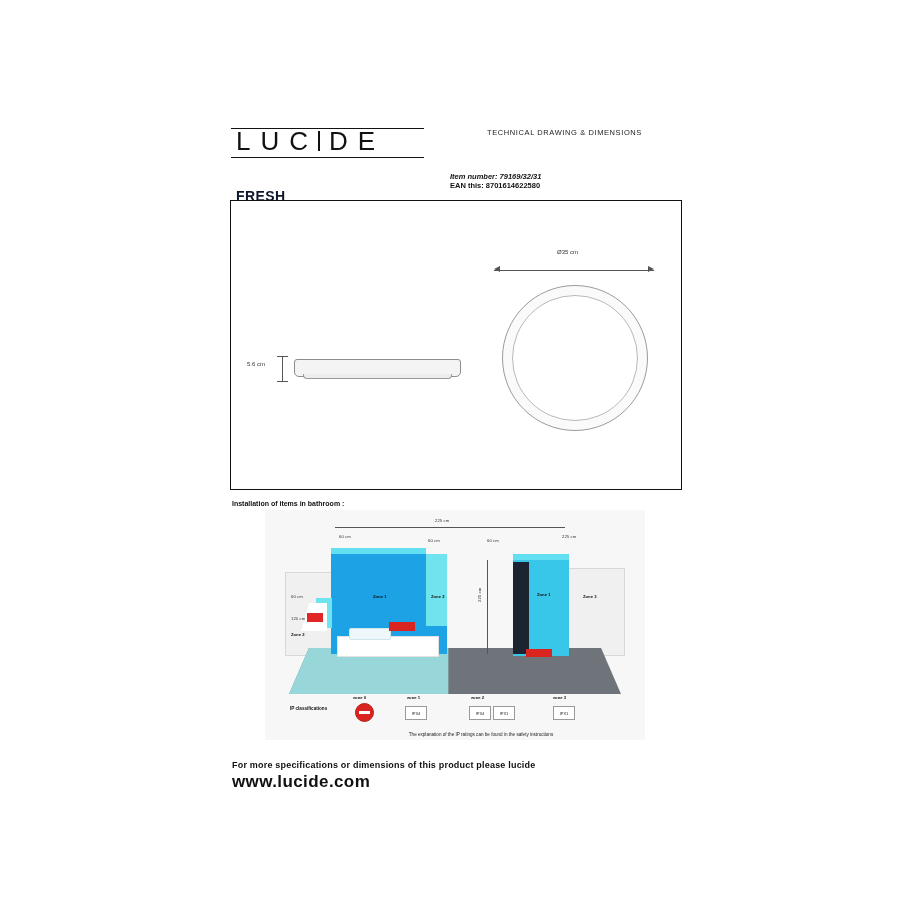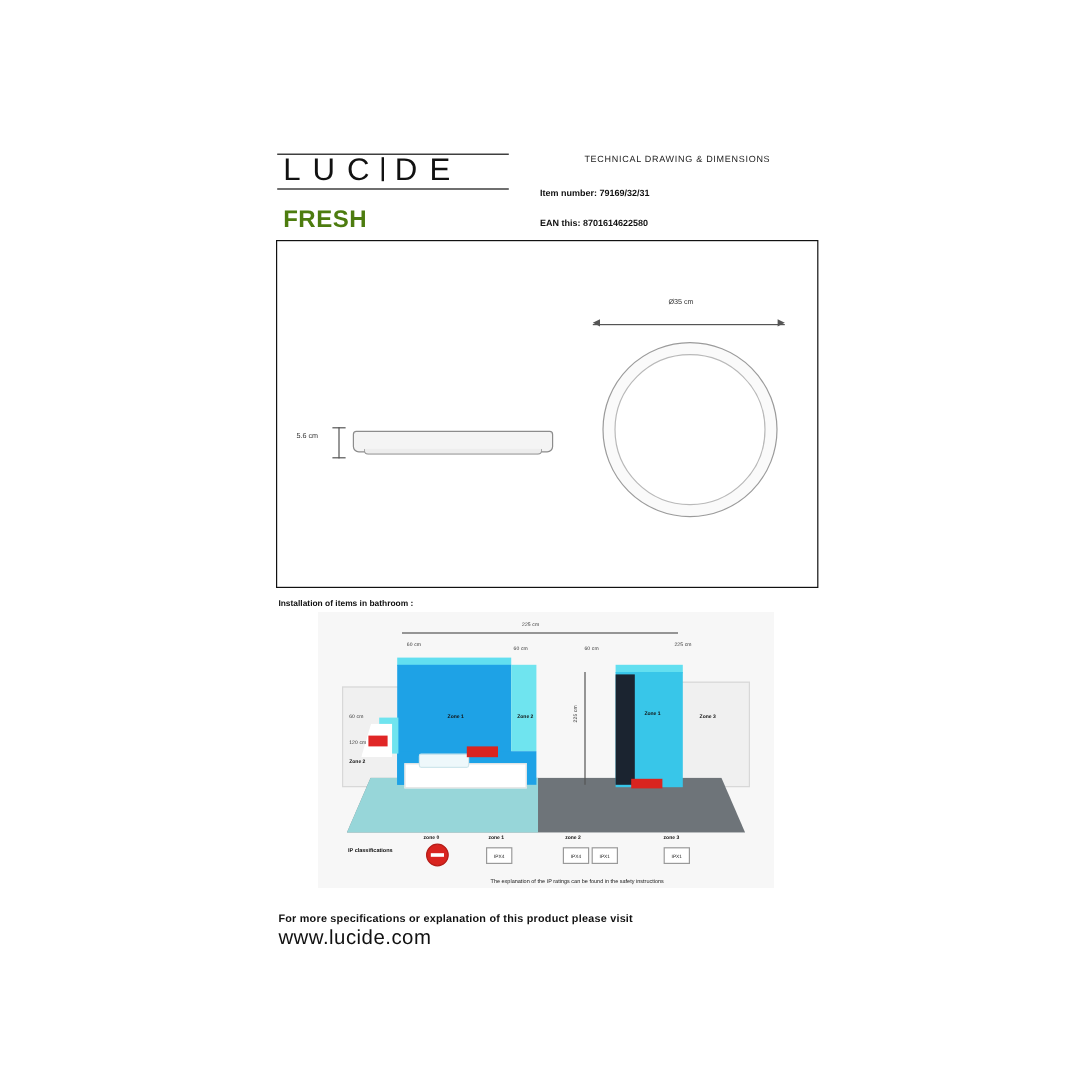--- a/index.html
+++ b/index.html
@@ -8,23 +8,23 @@
 
   
   .brand{position:absolute;left:231px;top:126px;width:200px;height:34px;}
   .brand-letters{display:flex;align-items:center;gap:9px;font-size:26px;letter-spacing:1px;font-weight:400;color:#111;height:30px;padding-left:5px;}
   .brand-letters .bar{display:inline-block;width:2px;height:20px;background:#111;}
   .brand-rule-top{position:absolute;left:0;top:2px;width:193px;height:1px;background:#111;}
   .brand-rule-bot{position:absolute;left:0;top:31px;width:193px;height:1px;background:#111;}
 
   .tech-title{position:absolute;left:487px;top:128px;font-size:7.5px;letter-spacing:.6px;font-weight:400;color:#222;}
 
-  .product-name{position:absolute;left:236px;top:172px;font-size:20px;font-weight:700;letter-spacing:.4px;color:#4d7c0f;}
-
-  .item-line{position:absolute;left:450px;top:156px;font-size:7.5px;font-weight:700;color:#111;}
+  .product-name{position:absolute;left:236px;top:188px;font-size:14px;font-weight:700;letter-spacing:.4px;color:#0f172a;}
+
+  .item-line{position:absolute;left:450px;top:172px;font-size:7.5px;font-weight:700;color:#111;font-style:italic;}
   .ean-line{position:absolute;left:450px;top:181px;font-size:7.5px;font-weight:700;color:#111;}
   .item-line .val,.ean-line .val{font-weight:700;}
 
   
   .draw-box{position:absolute;left:230px;top:200px;width:450px;height:288px;border:1px solid #111;background:#fff;}
 
   
   .side-view{position:absolute;left:63px;top:158px;width:165px;height:22px;}
   .side-body{position:absolute;left:0;top:0;width:165px;height:16px;background:#f4f4f4;border:1px solid #8c8c8c;border-radius:3px 3px 5px 5px;}
   .side-lip{position:absolute;left:9px;top:15px;width:147px;height:4px;background:#ededed;border:1px solid #9a9a9a;border-top:none;border-radius:0 0 4px 4px;}
@@ -88,21 +88,21 @@
   .ip-legend-label{position:absolute;left:25px;top:196px;font-size:4.6px;font-weight:700;color:#111;}
   .ipbox{position:absolute;width:20px;height:12px;background:#ffffff;border:1px solid #9a9a9a;font-size:4px;display:flex;align-items:center;justify-content:center;color:#222;}
   .zonecap{position:absolute;font-size:4.2px;color:#111;font-weight:700;}
   .noentry{position:absolute;left:90px;top:193px;width:17px;height:17px;border-radius:50%;background:#d9241f;border:1px solid #b51d18;}
   .noentry:after{content:"";position:absolute;left:3px;top:7px;width:11px;height:3px;background:#fff;}
 
   .ip-note{position:absolute;left:66px;top:222px;width:300px;text-align:center;font-size:4.6px;color:#222;}
 
   
   .foot-1{position:absolute;left:232px;top:760px;font-size:9px;font-weight:700;letter-spacing:.2px;color:#111;}
-  .foot-2{position:absolute;left:232px;top:772px;font-size:17px;font-weight:400;letter-spacing:.4px;color:#111;}
+  .foot-2{position:absolute;left:232px;top:772px;font-size:17px;font-weight:700;letter-spacing:.4px;color:#111;}
 </style>
 </head>
 <body>
 
 <div class="page">
 
   <div class="brand">
     <div class="brand-rule-top"></div>
     <div class="brand-letters">
       <span>L</span>
@@ -209,16 +209,16 @@
     <div class="ipbox" style="left:204px;top:196px;">IPX4</div>
     <div class="ipbox" style="left:228px;top:196px;">IPX1</div>
     <div class="zonecap" style="left:206px;top:185px;">zone 2</div>
 
     <div class="ipbox" style="left:288px;top:196px;">IPX1</div>
     <div class="zonecap" style="left:288px;top:185px;">zone 3</div>
 
     <div class="ip-note">The explanation of the IP ratings can be found in the safety instructions</div>
   </div>
 
-  <div class="foot-1">For more specifications or explanation of this product please visit</div>
+  <div class="foot-1">For more specifications or dimensions of this product please lucide</div>
   <div class="foot-2">www.lucide.com</div>
 
 </div>
 
 </body></html>

